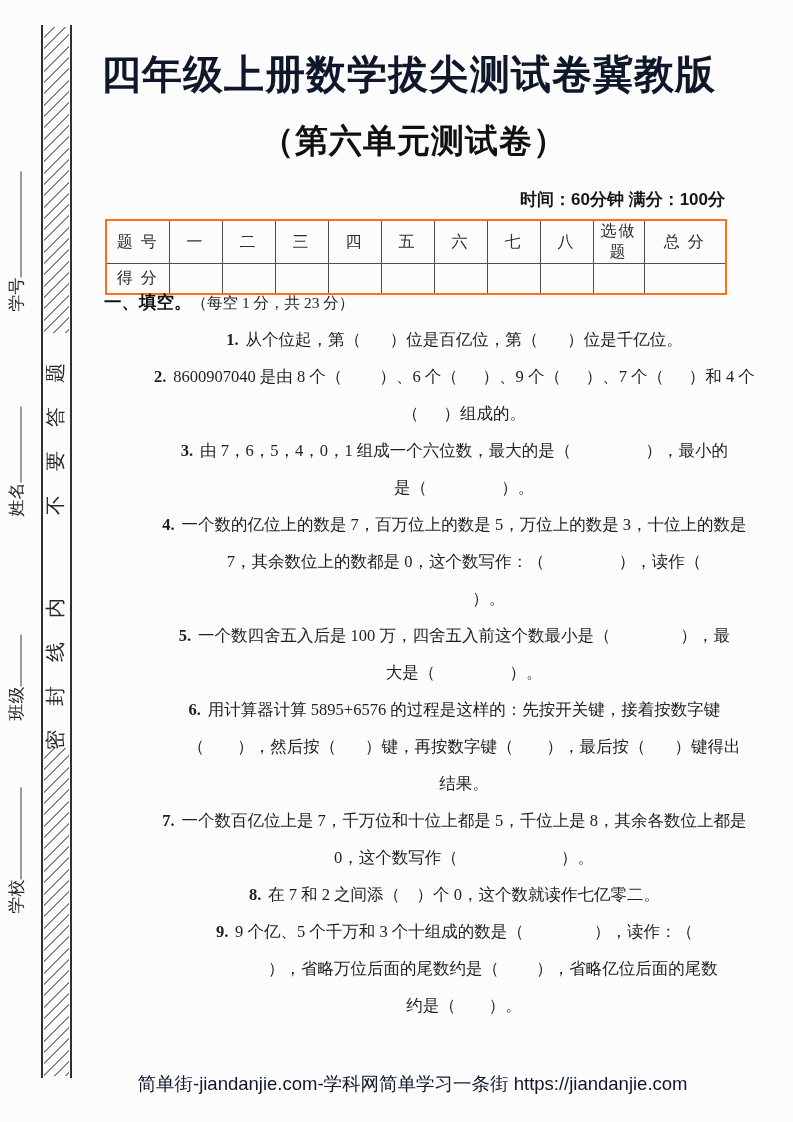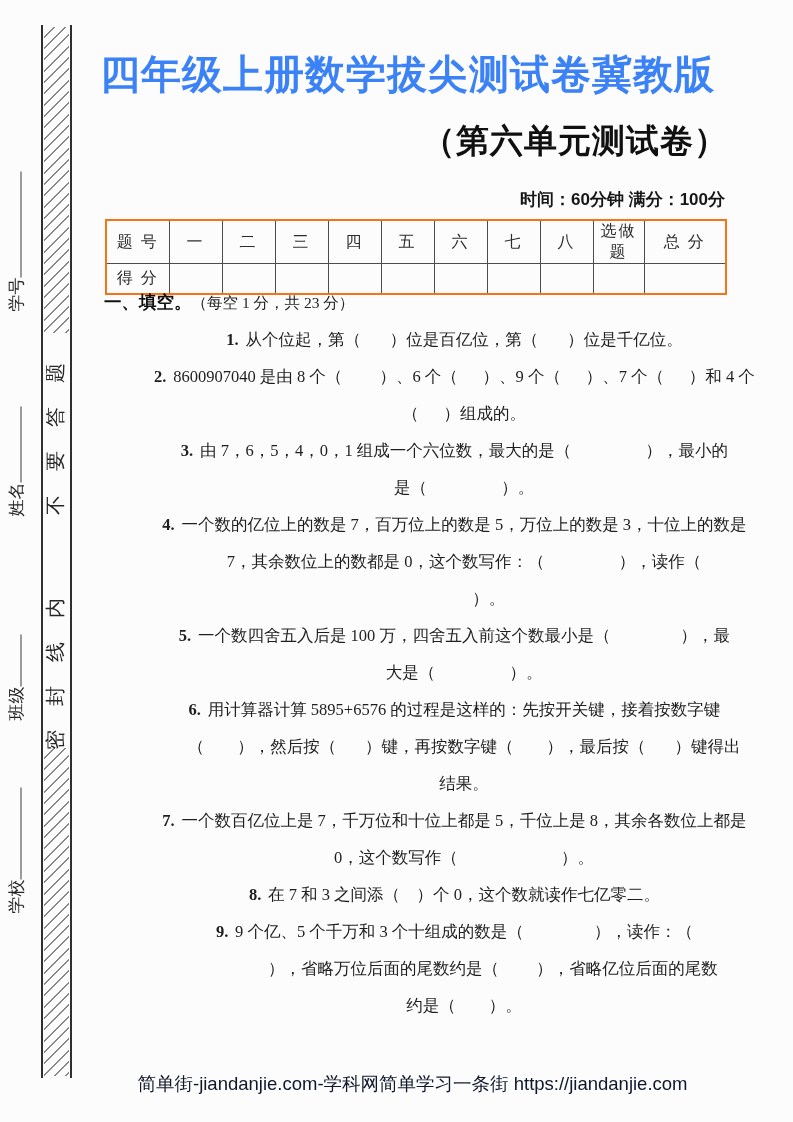--- a/index.html
+++ b/index.html
@@ -35,26 +35,26 @@
   .side-field.f1 { width:160px; left:-64px; top:220px; }
   .side-field.f1 .uline { width:106px; }
   .side-field.f2 { width:124px; left:-46px; top:443px; }
   .side-field.f2 .uline { width:76px; }
   .side-field.f3 { width:92px;  left:-30px; top:663px; }
   .side-field.f3 .uline { width:52px; }
   .side-field.f4 { width:130px; left:-49px; top:837px; }
   .side-field.f4 .uline { width:92px; }
   
   .title {
-    position:absolute; left:100px; top:47px; width:628px; text-align:left;
-    font-family:"Liberation Sans","DejaVu Sans",sans-serif;
-    font-weight:bold; font-size:40px; letter-spacing:1px; color:#3b82f6;
+    position:absolute; left:88px; top:47px; width:628px; text-align:right;
+    font-family:"Liberation Sans","DejaVu Sans",sans-serif;
+    font-weight:bold; font-size:40px; letter-spacing:1px; color:#0f172a;
   }
   .subtitle {
-    position:absolute; left:100px; top:119px; width:628px; text-align:right;
+    position:absolute; left:100px; top:119px; width:628px; text-align:center;
     font-family:"Liberation Sans","DejaVu Sans",sans-serif;
     font-weight:bold; font-size:33px; letter-spacing:1px; color:#101010;
   }
   .time-info {
     position:absolute; left:100px; top:188px; width:625px; text-align:right;
     font-family:"Liberation Sans","DejaVu Sans",sans-serif;
     font-weight:600; font-size:17px; color:#161616;
   }
   
   table.score {
@@ -181,21 +181,21 @@
       <div class="question">
         <div class="q-line"><span class="q-num">6.</span><span>用计算器计算 5895+6576 的过程是这样的：先按开关键，接着按数字键</span></div>
         <div class="q-line"><span>（        ），然后按（       ）键，再按数字键（        ），最后按（       ）键得出</span></div>
         <div class="q-line"><span>结果。</span></div>
       </div>
       <div class="question">
         <div class="q-line"><span class="q-num">7.</span><span>一个数百亿位上是 7，千万位和十位上都是 5，千位上是 8，其余各数位上都是</span></div>
         <div class="q-line"><span>0，这个数写作（                         ）。</span></div>
       </div>
       <div class="question">
-        <div class="q-line"><span class="q-num">8.</span><span>在 7 和 3 之间添（    ）个 0，这个数就读作七亿零二。</span></div>
+        <div class="q-line"><span class="q-num">8.</span><span>在 7 和 2 之间添（    ）个 0，这个数就读作七亿零二。</span></div>
       </div>
       <div class="question">
         <div class="q-line"><span class="q-num">9.</span><span>9 个亿、5 个千万和 3 个十组成的数是（                 ），读作：（</span></div>
         <div class="q-line"><span>              ），省略万位后面的尾数约是（         ），省略亿位后面的尾数</span></div>
         <div class="q-line"><span>约是（        ）。</span></div>
       </div>
     </div>
 
   <div class="footer">简单街-jiandanjie.com-学科网简单学习一条街 https://jiandanjie.com</div>
 

